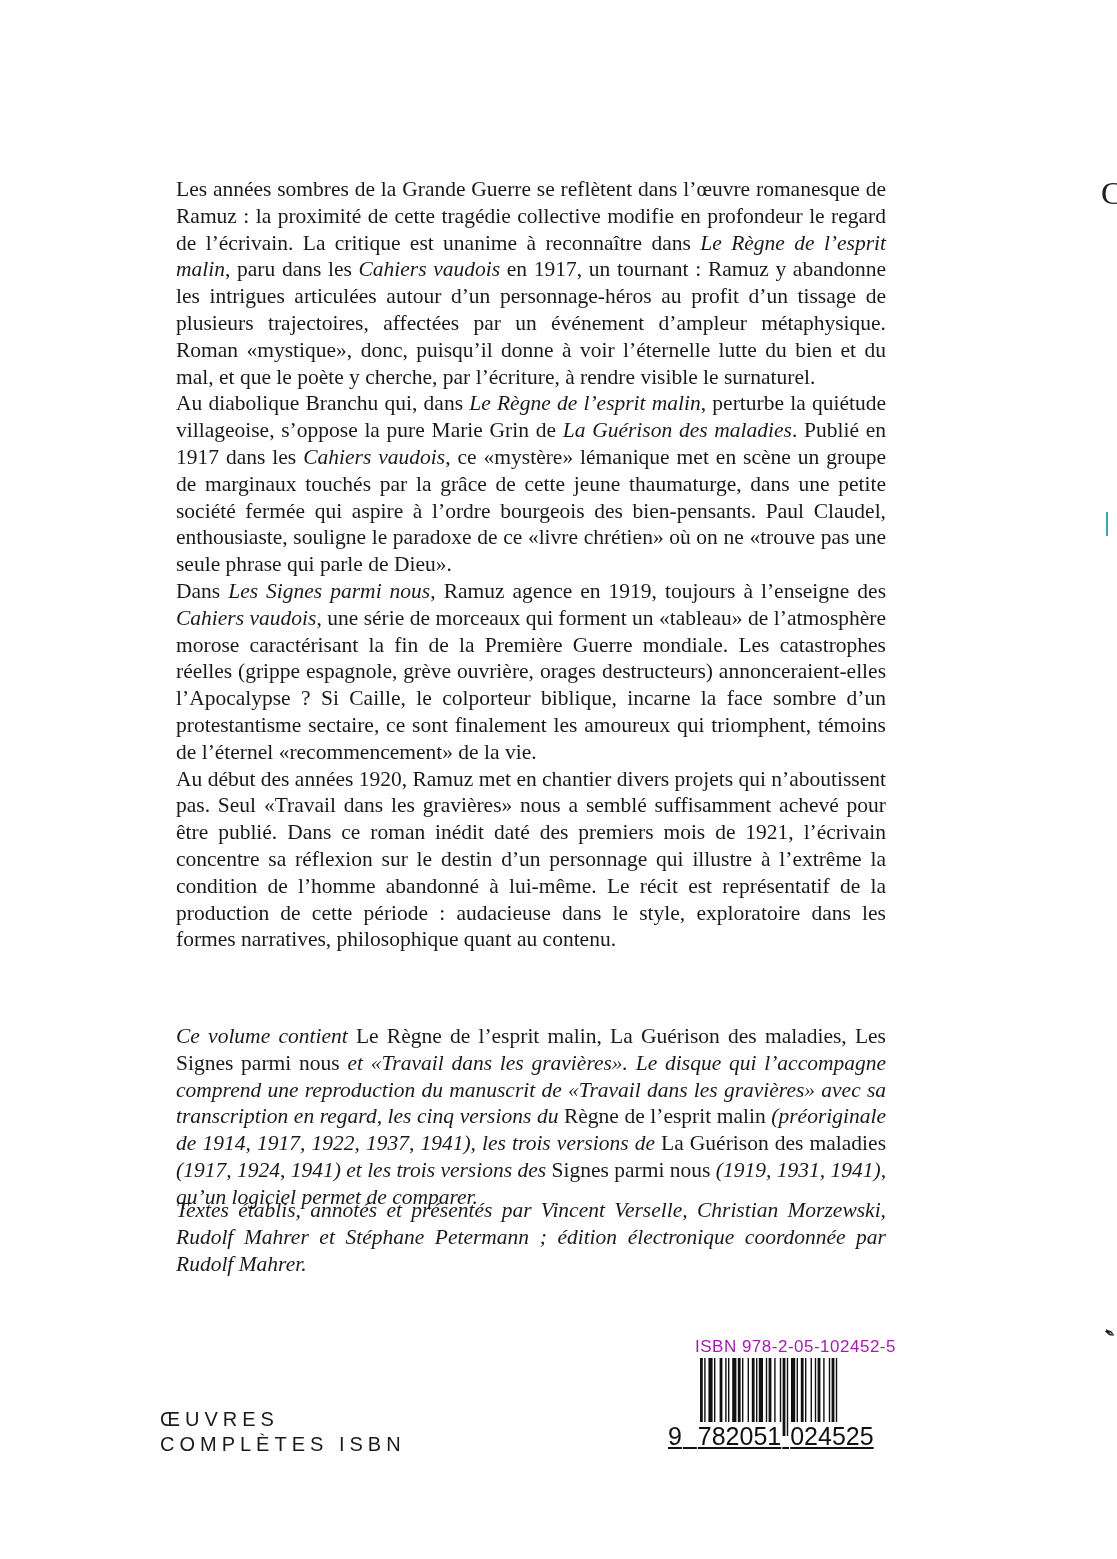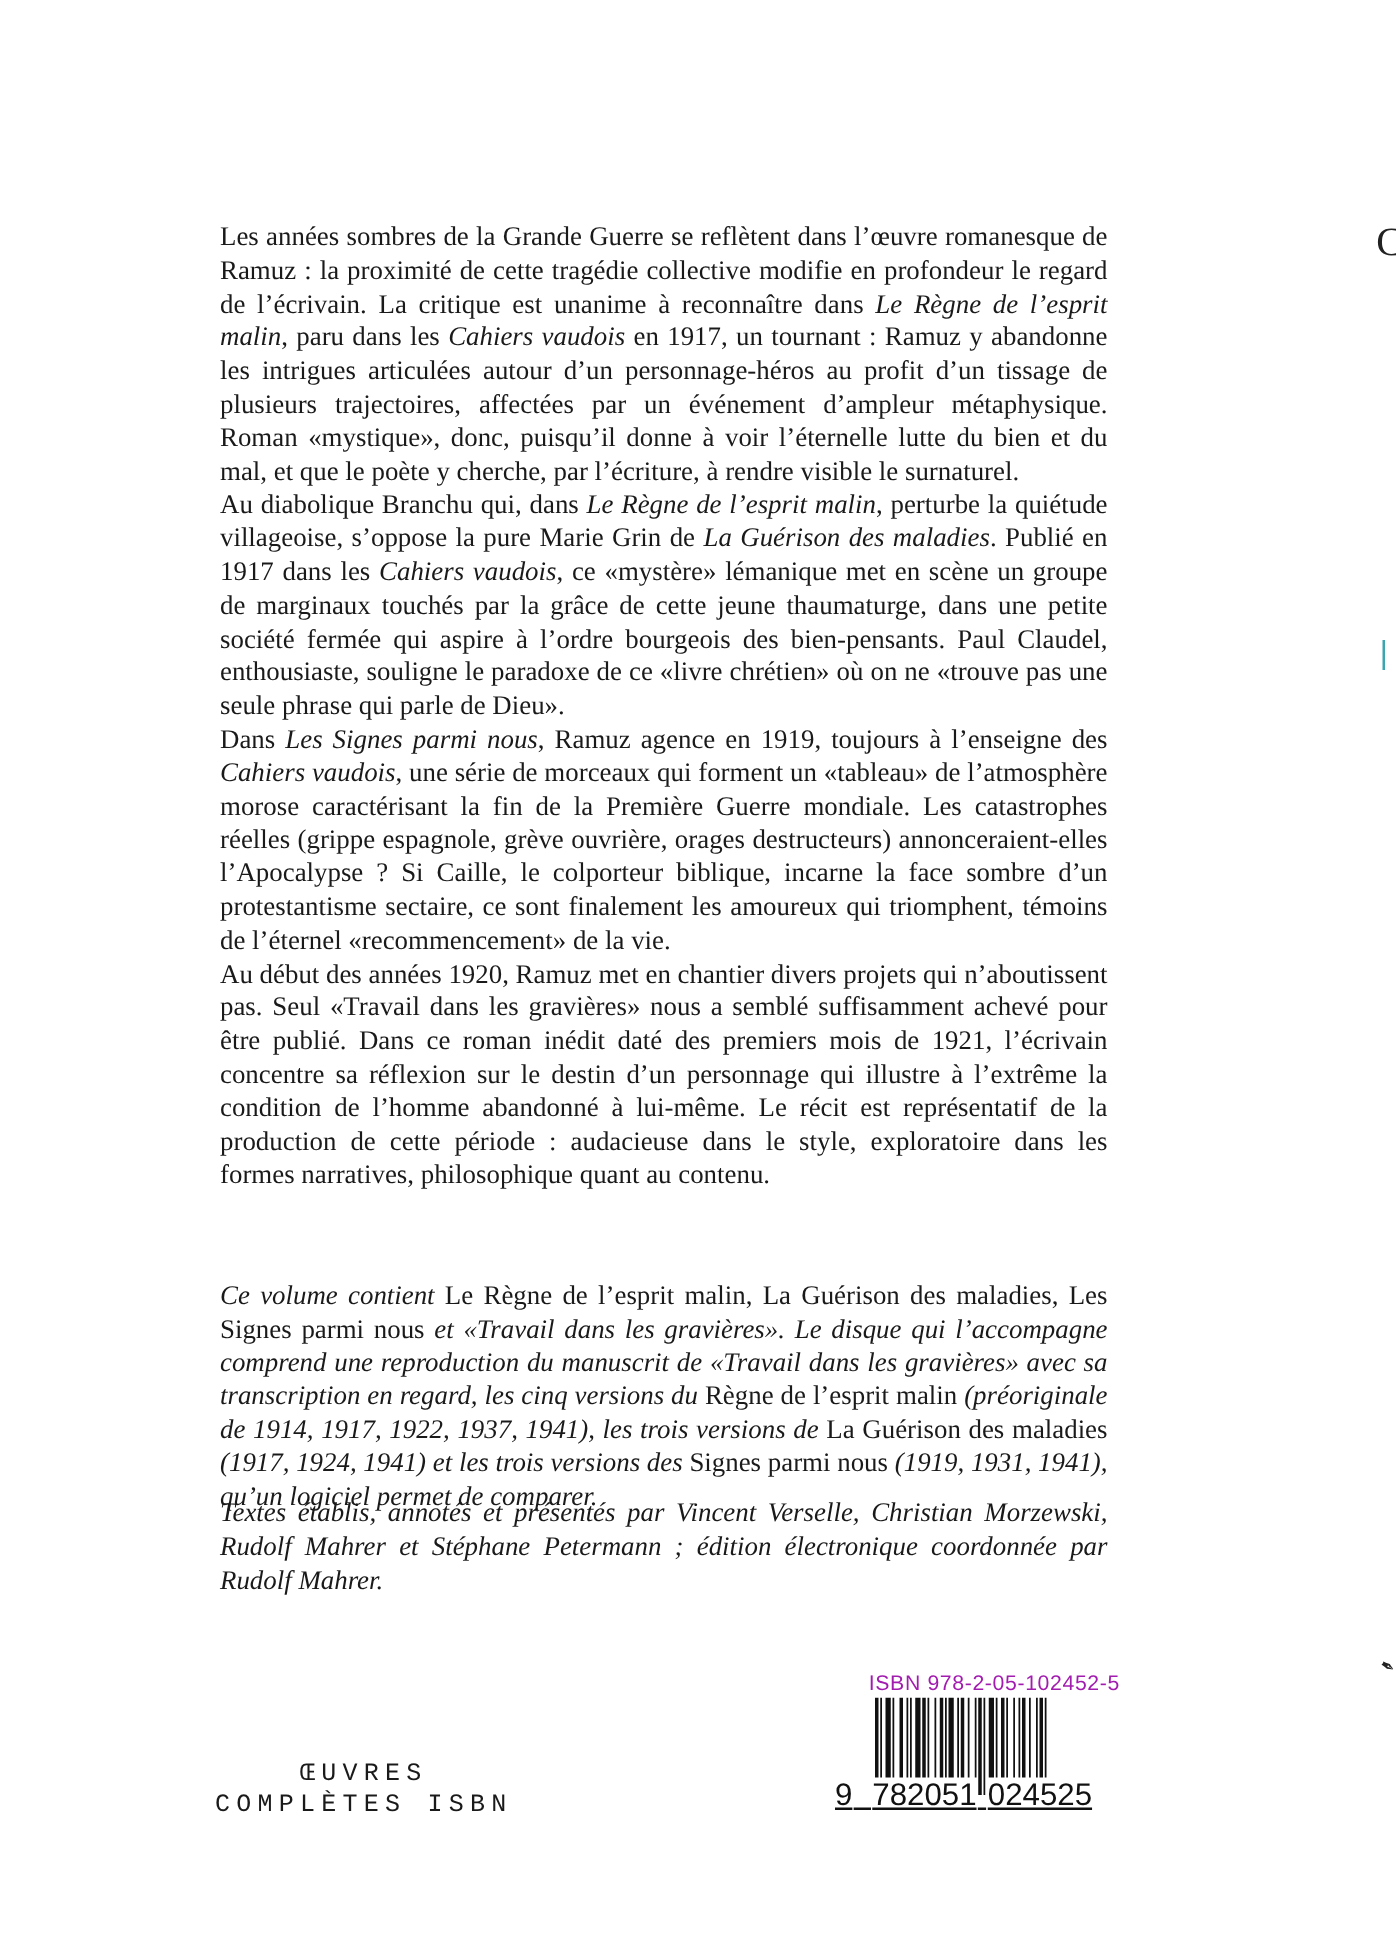--- a/index.html
+++ b/index.html
@@ -12,22 +12,22 @@
   .summary { position: absolute; left: 176px; top: 1023px; width: 710px;
              font-family: "Liberation Serif", serif; font-size: 21.5px; line-height: 26.8px;
              text-align: justify; }
   .summary p { margin: 0; }
   .credits { position: absolute; left: 176px; top: 1197px; width: 710px;
              font-family: "Liberation Serif", serif; font-size: 21.5px; line-height: 26.8px;
              font-style: italic; text-align: justify; }
   .credits p { margin: 0; }
   i, .it { font-style: italic; }
   .rm { font-style: normal; }
-  .series { position: absolute; left: 172px; top: 1407px;
-            font-family: Liberation Mono, monospace; font-size: 20px; letter-spacing: 5px; line-height: 25px; text-align: center; }
+  .series { position: absolute; left: 160px; top: 1407px;
+            font-family: Liberation Sans, sans-serif; font-size: 20px; letter-spacing: 5px; line-height: 25px; }
   .series div { white-space: nowrap; }
   .barcode-wrap { position: absolute; left: 690px; top: 1337px; width: 200px; height: 120px; }
   .isbn-label { position: absolute; left: 5px; top: 0; font-family: "Liberation Sans", sans-serif;
                 font-size: 17px; letter-spacing: 0.5px; color: #a21caf; white-space: nowrap; }
   .bars { position: absolute; left: 10px; top: 21px; width: 185px; height: 78px; }
   .digits { position: absolute; left: -23px; top: 85px; font-family: "Liberation Sans", sans-serif;
             font-size: 25px; color: #111; white-space: nowrap; background: transparent; text-decoration: underline; }
   .digits span { background: #fff; padding: 0 1px; }
   .edge-c { position: absolute; left: 1101px; top: 175px; font-family: "Liberation Serif", serif;
             font-size: 32px; color: #222; }

